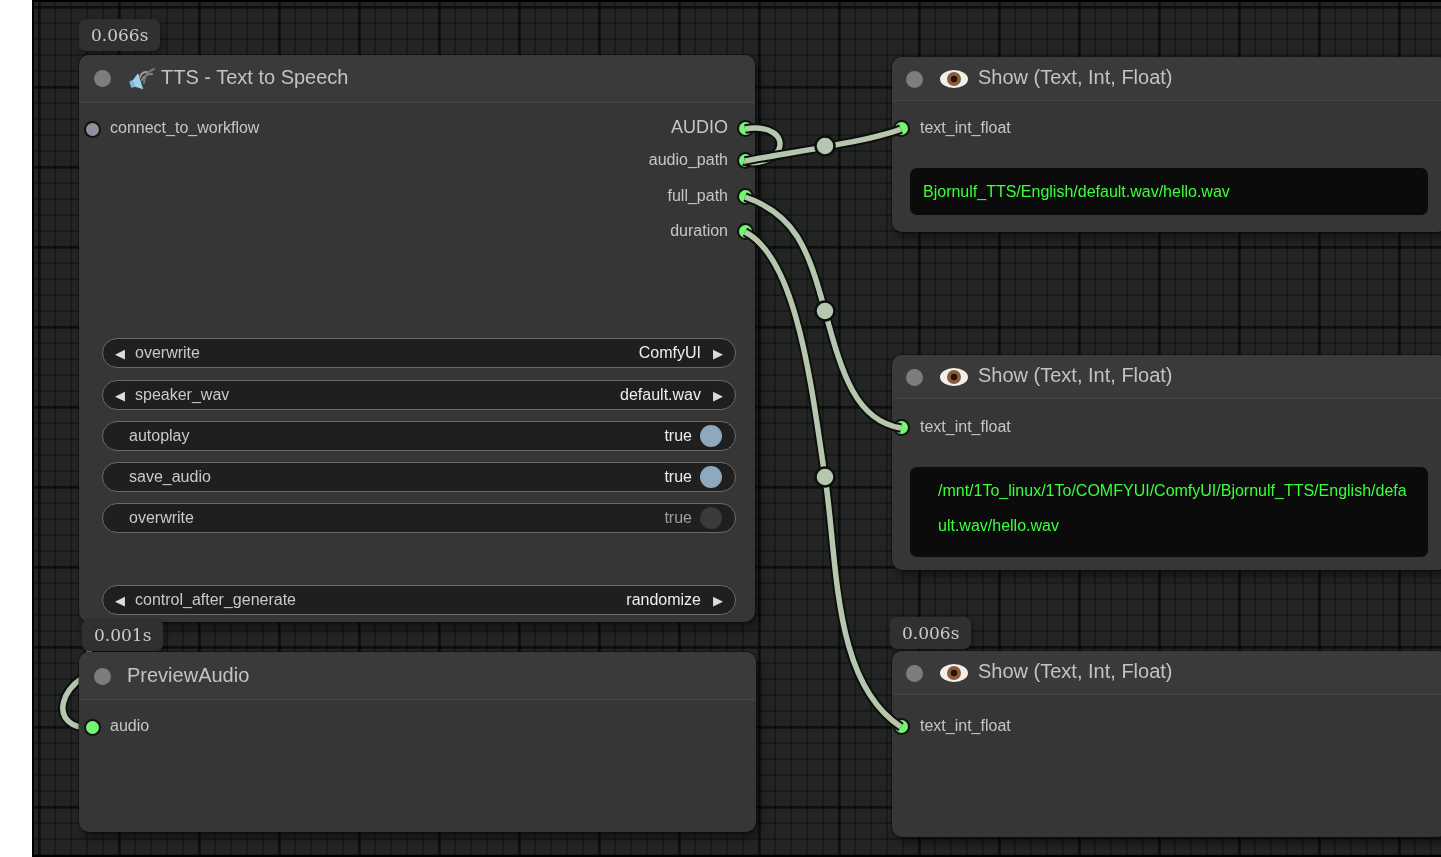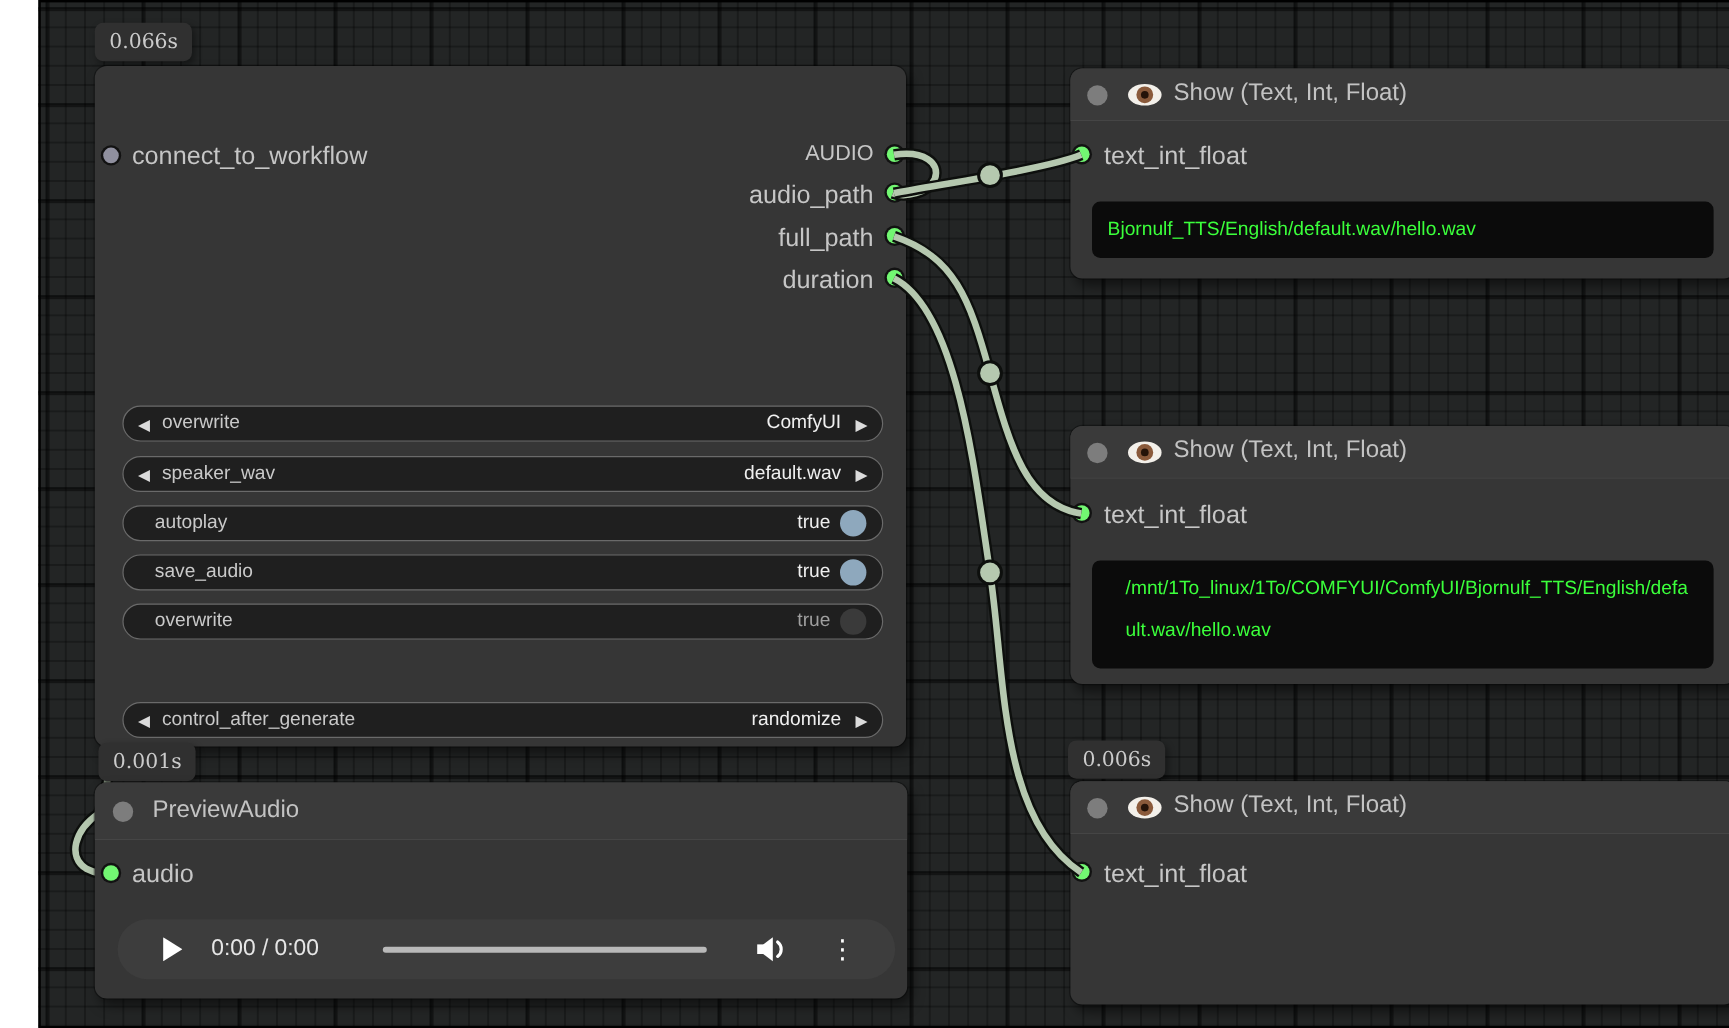--- a/index.html
+++ b/index.html
@@ -42,21 +42,21 @@
     background:#7d7d7d;
   }
   .node-title {
     position:absolute; color:#c3c3c3; font-size:20px; white-space:nowrap;
   }
   .port {
     position:absolute; width:13px; height:13px; border-radius:50%;
     background:#72f772; box-shadow:0 0 0 2px rgba(12,12,12,.85);
   }
   .port.neutral { background:#90909f; }
-  .slot-label { position:absolute; color:#c6c6c6; font-size:21px; white-space:nowrap; }
+  .slot-label { position:absolute; color:#c6c6c6; font-size:16px; white-space:nowrap; }
   .slot-label.right { text-align:right; }
 
   .textarea {
     position:absolute; background:#0a0a0a; color:#f0f0f0;
     font-family:"DejaVu Sans Mono", monospace; font-size:15px; font-weight:bold;
     padding:5px 8px; border-radius:2px;
   }
 
   .widget {
     position:absolute; left:23px; width:634px; height:30px;
@@ -116,20 +116,33 @@
     </g>
   </svg>
 
   <div class="nodes-layer">
 
     <div class="badge" style="left:47px; top:19px;">
       <span>0.066s</span>
     </div>
 
     <div class="node" style="left:47px; top:55px; width:676px; height:567px;">
+      <div class="node-header h48">
+        <div class="collapse-dot" style="left:15px; top:15px;"></div>
+        <svg class="icon-abs" style="left:48px; top:10px;" width="28" height="28" viewBox="0 0 28 28">
+          <g transform="rotate(-18 10 18)">
+            <rect x="3" y="14" width="5" height="7" rx="1" fill="#7fb6d9"></rect>
+            <polygon points="7,14 14,9 14,26 7,21" fill="#9fd0ea"></polygon>
+          </g>
+          <path d="M 13 12 A 7 7 0 0 1 20 7" fill="none" stroke="#9c9c9c" stroke-width="2" stroke-linecap="round"></path>
+          <path d="M 15 15 A 11 11 0 0 1 25 9" fill="none" stroke="#8b8b8b" stroke-width="2" stroke-linecap="round"></path>
+          <path d="M 17 18 A 15 15 0 0 1 27 4" fill="none" stroke="#7a7a7a" stroke-width="2" stroke-linecap="round"></path>
+        </svg>
+        <div class="node-title" style="left:82px; top:11px;">TTS - Text to Speech</div>
+      </div>
 
       <div class="port neutral" style="left:7px; top:68px;"></div>
       <div class="slot-label" style="left:31px; top:64px;">connect_to_workflow</div>
 
       <div class="port" style="left:660px; top:67px;"></div>
       <div class="slot-label right" style="right:27px; top:62px; font-size:18px;">AUDIO</div>
       <div class="port" style="left:660px; top:99px;"></div>
       <div class="slot-label right" style="right:27px; top:96px;">audio_path</div>
       <div class="port" style="left:660px; top:135px;"></div>
       <div class="slot-label right" style="right:27px; top:132px;">full_path</div>
@@ -183,33 +196,20 @@
     </div>
 
     <div class="node" style="left:47px; top:652px; width:677px; height:180px;">
       <div class="node-header h48">
         <div class="collapse-dot" style="left:15px; top:16px;"></div>
         <div class="node-title" style="left:48px; top:12px;">PreviewAudio</div>
       </div>
       <div class="port" style="left:7px; top:69px;"></div>
       <div class="slot-label" style="left:31px; top:65px;">audio</div>
 
-      <div class="player">
-        <svg class="icon-abs" style="left:37px; top:15px;" width="17" height="20" viewBox="0 0 17 20">
-          <polygon points="1,0 17,10 1,20" fill="#ffffff"></polygon>
-        </svg>
-        <span class="time">0:00 / 0:00</span>
-        <div class="track"></div>
-        <svg class="icon-abs" style="left:532px; top:13px;" width="28" height="24" viewBox="0 0 28 24">
-          <rect x="1" y="8" width="6" height="8" fill="#ffffff"></rect>
-          <polygon points="6,8 14,2 14,22 6,16" fill="#ffffff"></polygon>
-          <path d="M 18 6 A 7.5 7.5 0 0 1 18 18" fill="none" stroke="#ffffff" stroke-width="2.6" stroke-linecap="round"></path>
-        </svg>
-        <div class="kebab">⋮</div>
-      </div>
     </div>
 
     <div class="node" style="left:860px; top:57px; width:555px; height:175px;">
       <div class="node-header h44">
         <div class="collapse-dot" style="left:14px; top:14px;"></div>
         <svg class="icon-abs" style="left:47px; top:11px;" width="30" height="22" viewBox="0 0 30 22">
           <ellipse cx="15" cy="11" rx="14" ry="9" fill="#f3f0ea"></ellipse>
           <circle cx="15" cy="11" r="7" fill="#8a5a3b"></circle>
           <circle cx="15" cy="11" r="3.2" fill="#241309"></circle>
         </svg>

